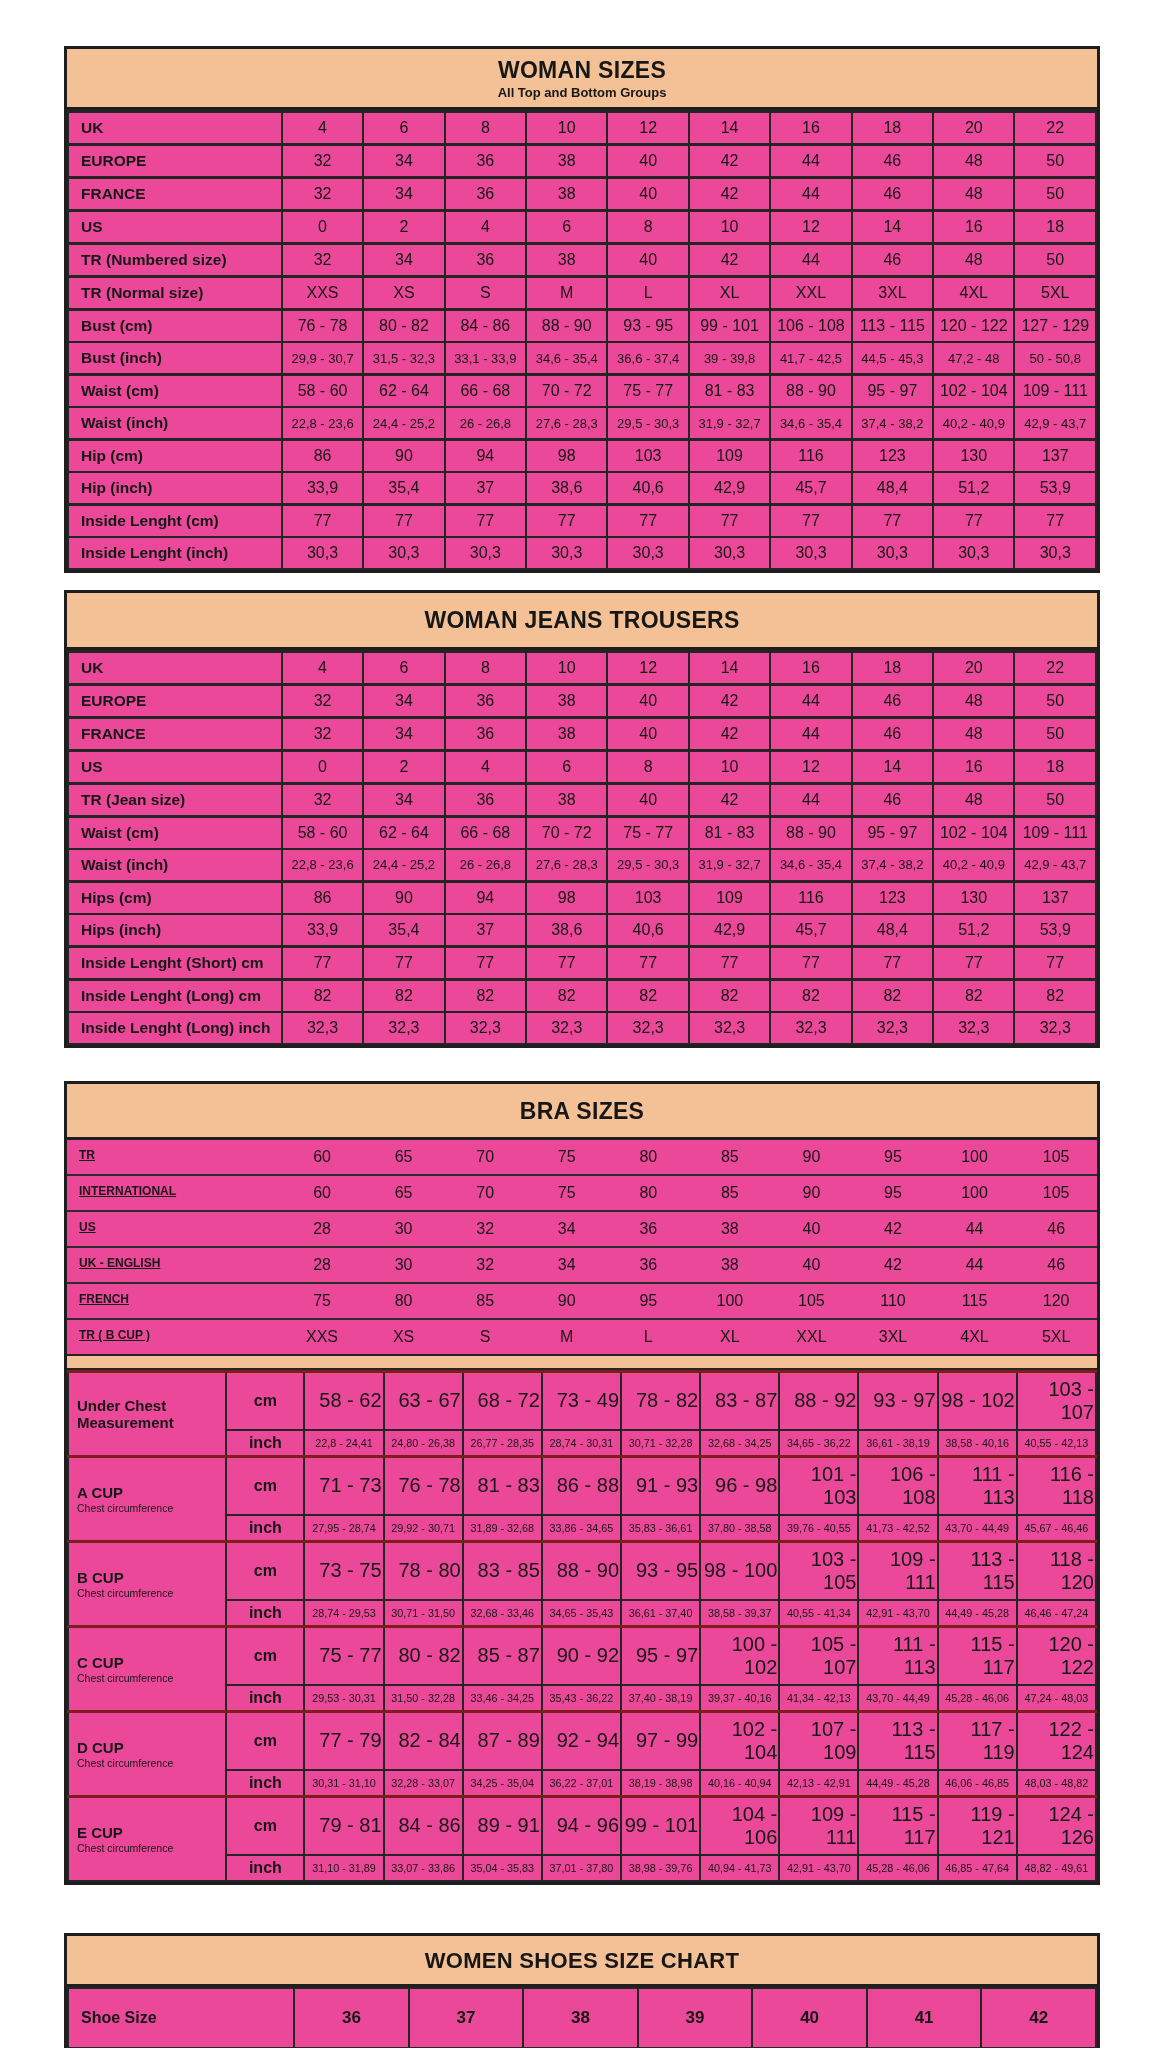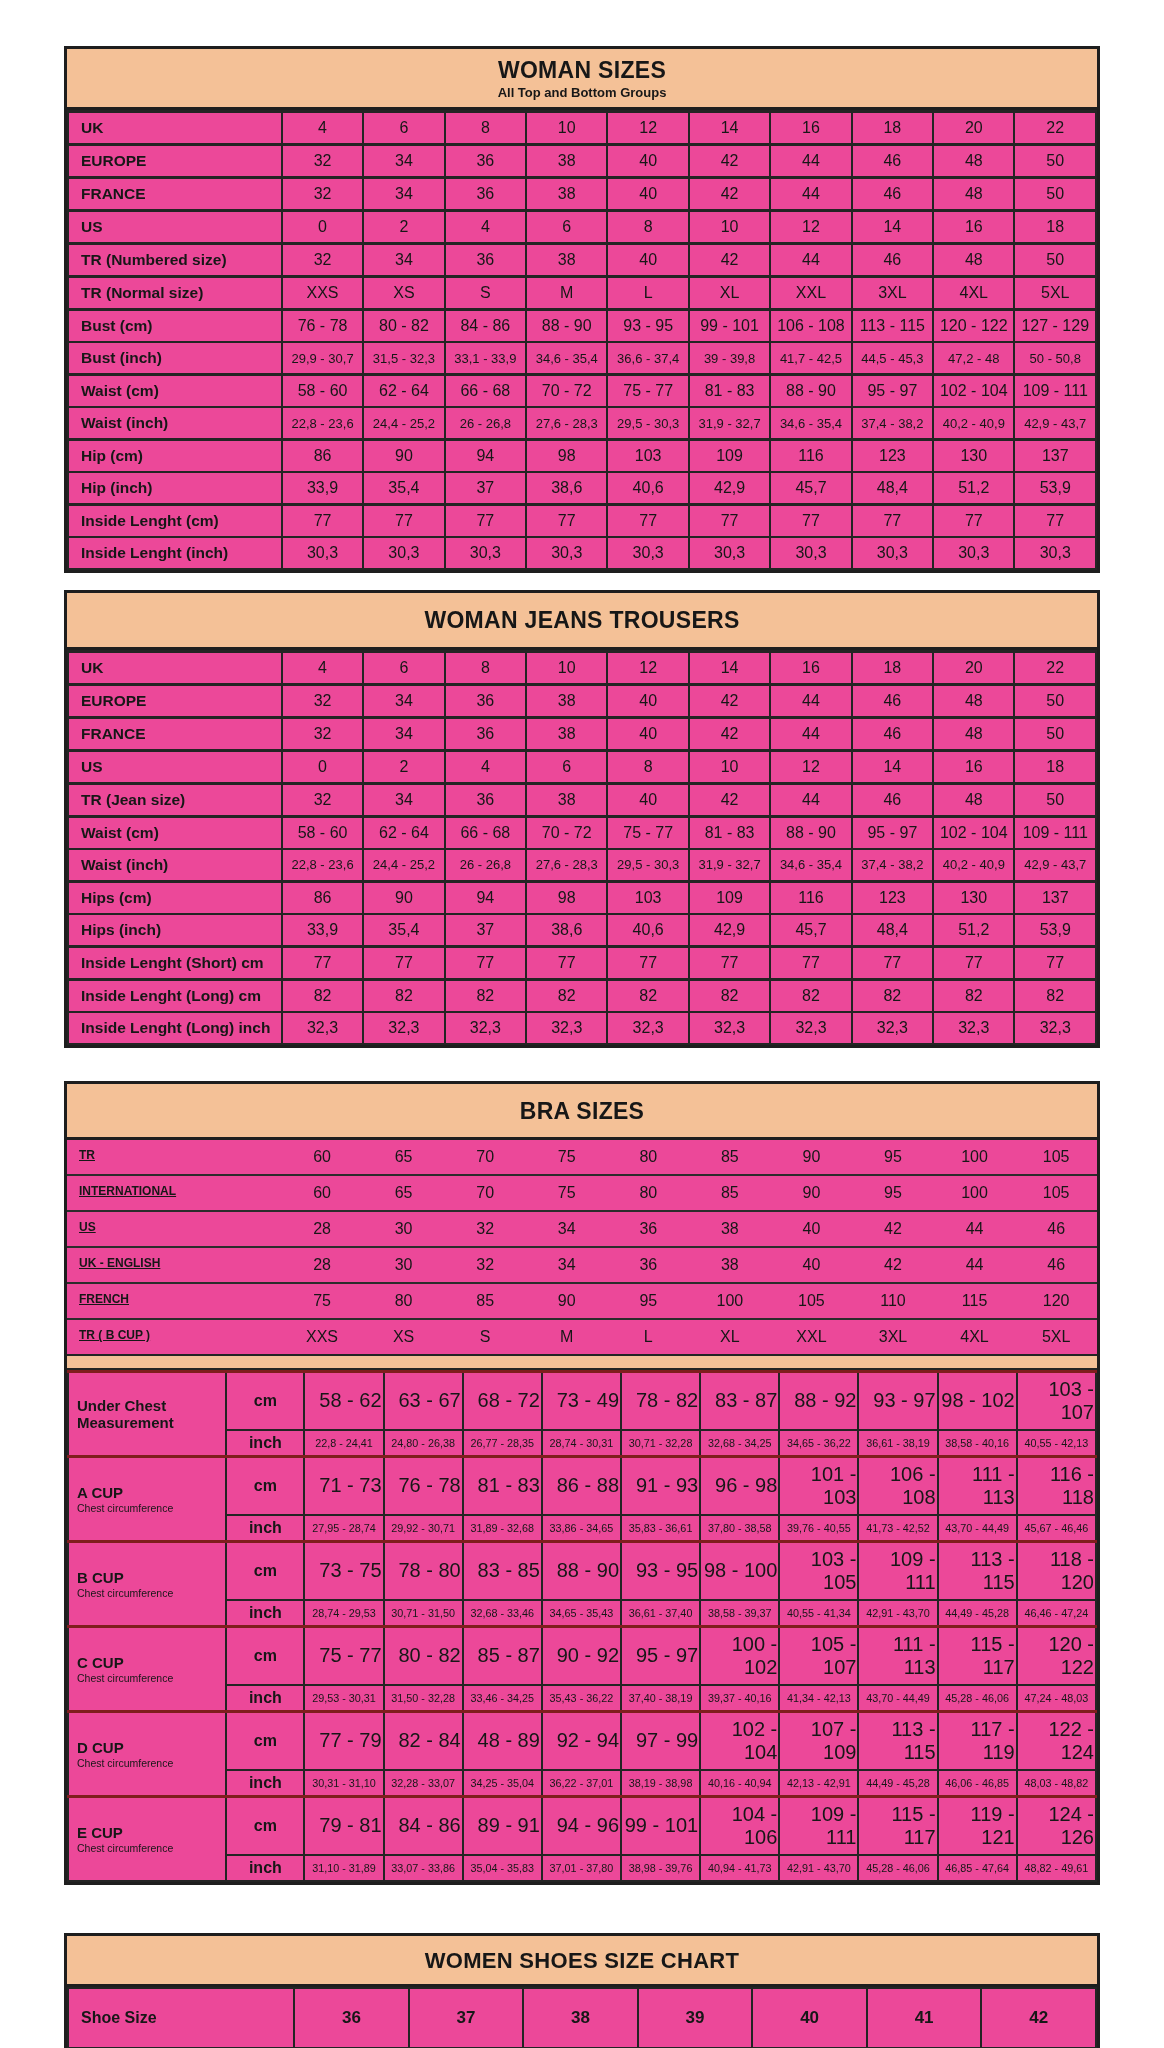--- a/index.html
+++ b/index.html
@@ -681,21 +681,21 @@
         </tbody>
         <tbody>
           <tr>
             <th class="cuplbl" rowspan="2">
               <div class="cupname">D CUP</div>
               <div class="cupsub">Chest circumference</div>
             </th>
             <td class="unit">cm</td>
             <td class="cm">77 - 79</td>
             <td class="cm">82 - 84</td>
-            <td class="cm">48 - 89</td>
+            <td class="cm">87 - 89</td>
             <td class="cm">92 - 94</td>
             <td class="cm">97 - 99</td>
             <td class="cm">102 - 104</td>
             <td class="cm">107 - 109</td>
             <td class="cm">113 - 115</td>
             <td class="cm">117 - 119</td>
             <td class="cm">122 - 124</td>
           </tr>
           <tr class="cont">
             <td class="unit">inch</td>

